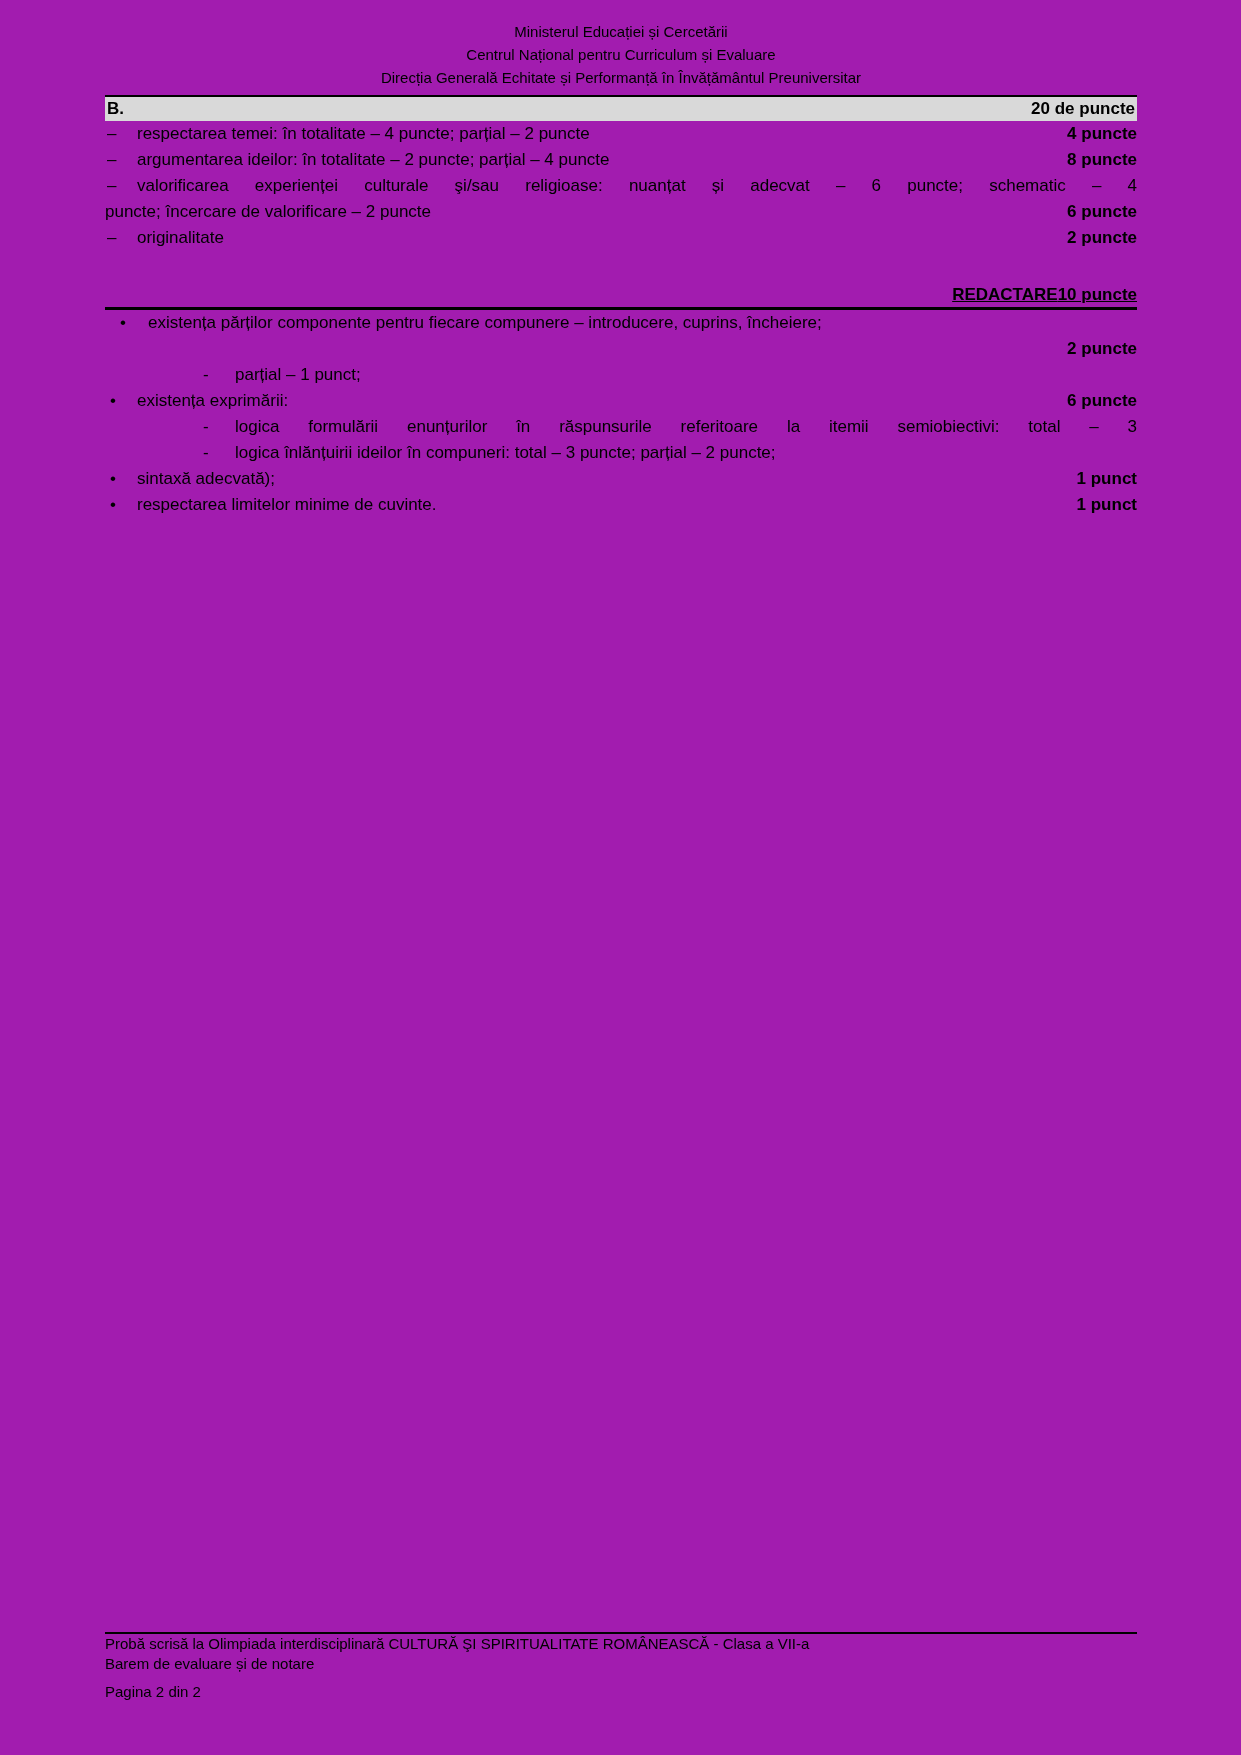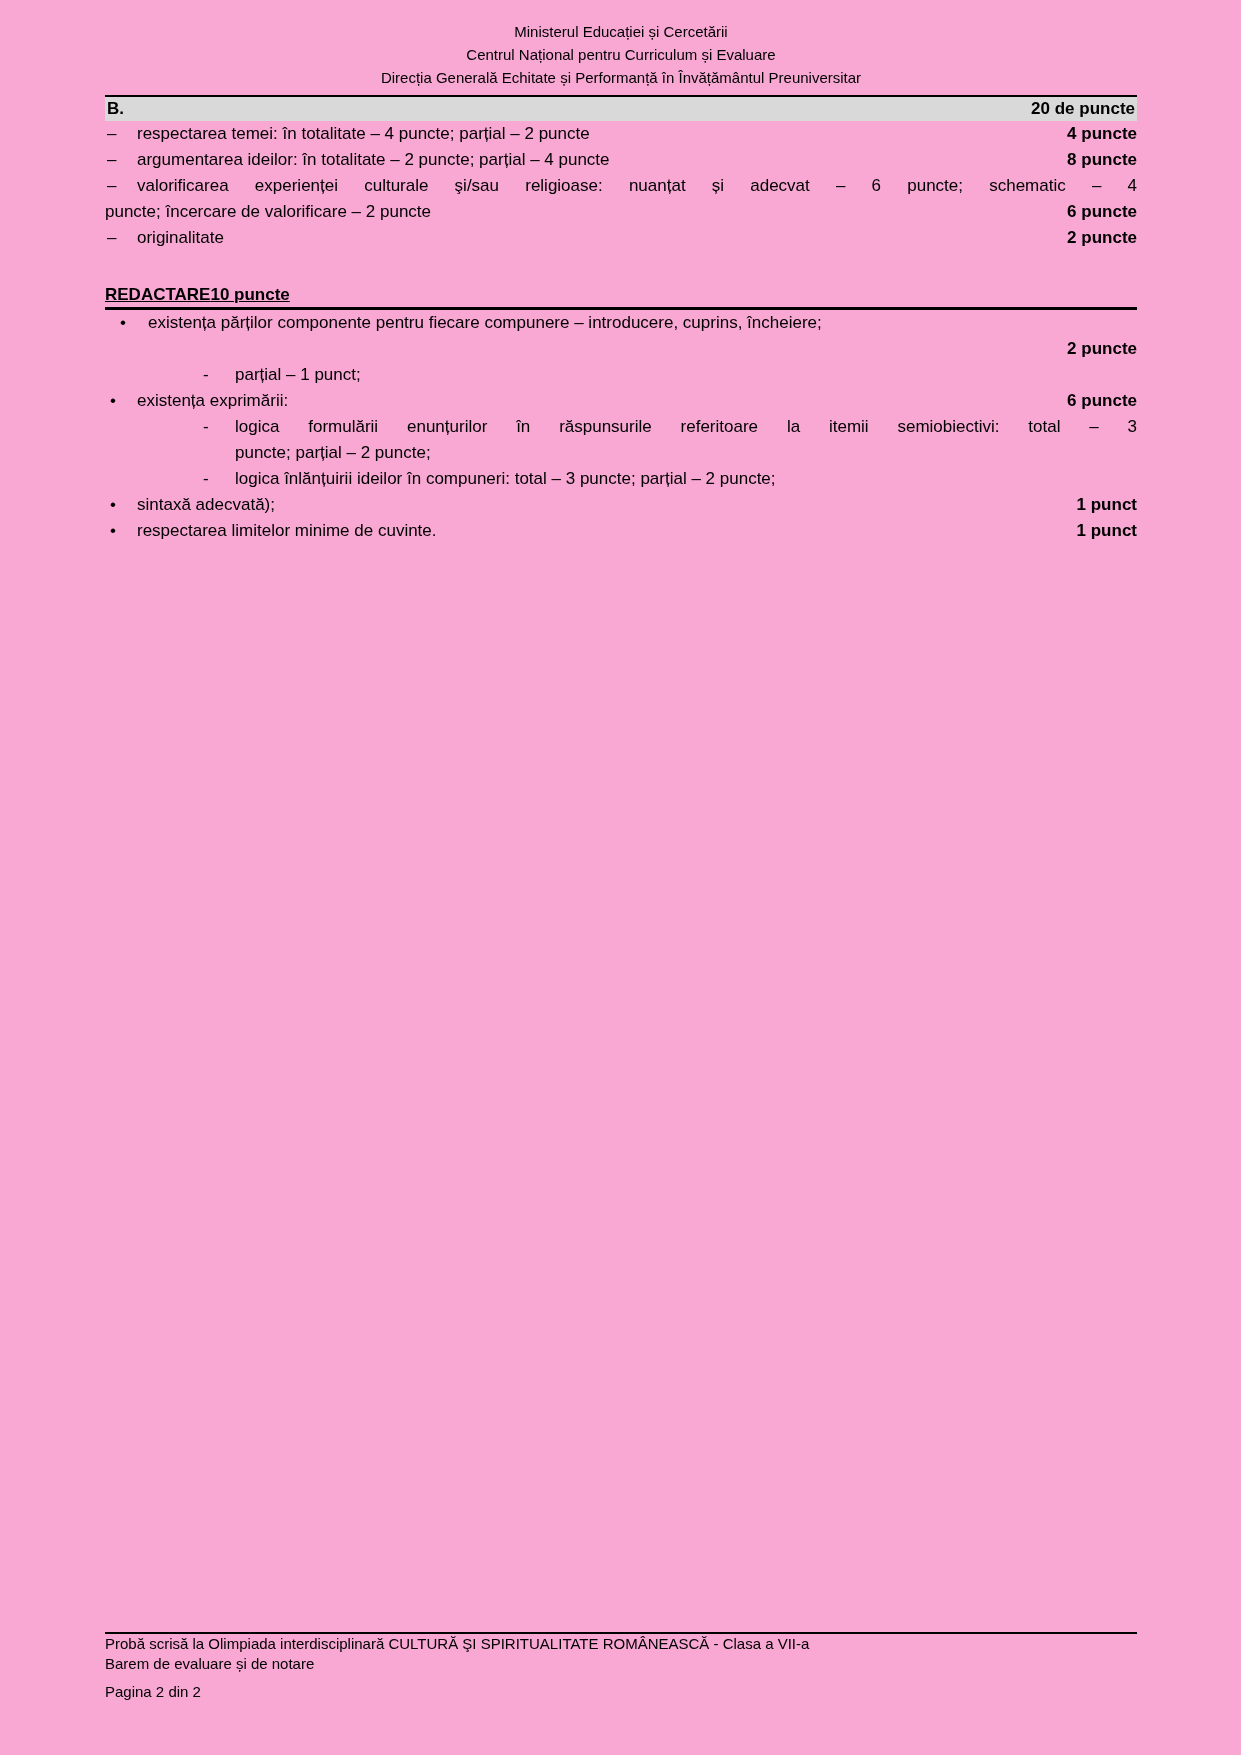--- a/index.html
+++ b/index.html
@@ -1,19 +1,19 @@
 <!DOCTYPE html>
 <html><head>
 <meta charset="utf-8">
 <style>
   html,body{margin:0;padding:0;background:#fff;}
   .page{
     position:relative;
     width:1241px;height:1755px;
-    background:#f9a8d4;
+    background:#a21caf;
     font-family:"Liberation Sans", sans-serif;
     font-size:17px;color:#000;
     overflow:hidden;
   }
   .content{position:absolute;left:105px;top:20px;width:1032px;}
   .doc-header{text-align:center;font-size:15px;line-height:23px;}
   .doc-header div{white-space:nowrap;}
 
   .b-table{margin-top:6px;border-top:2px solid #000;}
   .b-head{
@@ -24,21 +24,21 @@
   .line{line-height:26px;}
   .flexline{display:flex;line-height:26px;}
   .flexline .lt{flex:1;}
   .score{font-weight:bold;white-space:nowrap;text-align:center;}
 
   .dash-item{position:relative;padding-left:32px;}
   .dash-item .marker{position:absolute;left:2px;}
   .just{text-align:justify;text-align-last:justify;}
 
   .red-head{
-    display:flex;justify-content:flex-start;align-items:flex-end;
+    display:flex;justify-content:flex-end;align-items:flex-end;
     font-weight:bold;line-height:24px;margin-top:32px;
     border-bottom:3px solid #000;
   }
   .red-head .u{text-decoration:underline;}
 
   .bullet-item{position:relative;padding-left:32px;}
   .bullet-item .marker{position:absolute;left:5px;}
   .bullet-item.first{padding-left:43px;}
   .bullet-item.first .marker{left:15px;}
 
@@ -133,21 +133,20 @@
         <span class="marker">•</span>
         <span>existența exprimării:</span>
       </div>
       <div class="score">6 puncte</div>
     </div>
 
     <div class="line sub-item just">
       <span class="marker">-</span>
       <span>logica formulării enunțurilor în răspunsurile referitoare la itemii semiobiectivi: total – 3</span>
     </div>
-    <div class="line sub-cont">puncte; parțial – 2 puncte;</div>
 
     <div class="line sub-item">
       <span class="marker">-</span>
       <span>logica înlănțuirii ideilor în compuneri: total – 3 puncte; parțial – 2 puncte;</span>
     </div>
 
     <div class="line bullet-item just">
       <span class="marker">•</span>
     </div>
     <div class="flexline">

